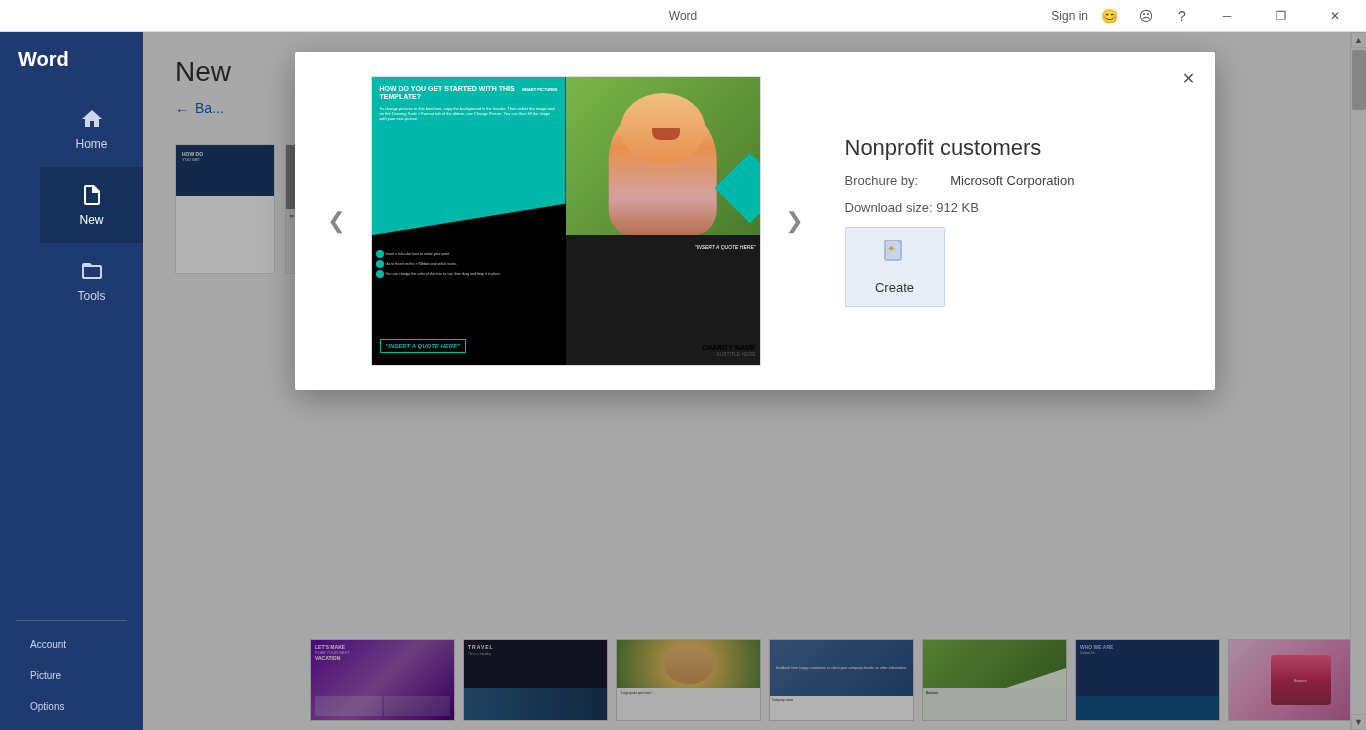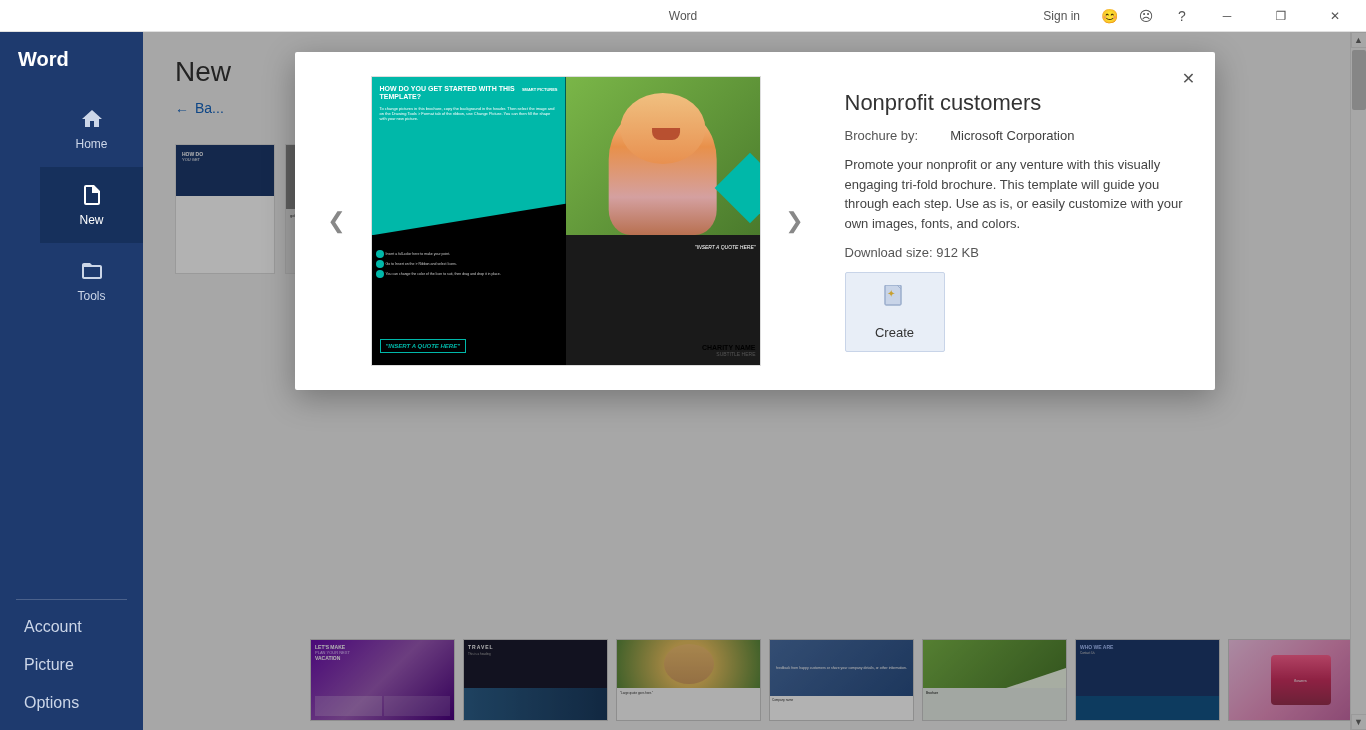--- a/index.html
+++ b/index.html
@@ -39,21 +39,20 @@
       display: flex;
       align-items: center;
       gap: 8px;
     }
     .sign-in-btn {
       font-size: 12px;
       color: #555;
       cursor: pointer;
       background: none;
       border: none;
-      margin-right: 8px;
     }
     .title-icon-btn {
       width: 28px;
       height: 28px;
       display: flex;
       align-items: center;
       justify-content: center;
       font-size: 14px;
       color: #555;
       cursor: pointer;
@@ -106,23 +105,23 @@
     .sidebar-item svg { width: 24px; height: 24px; fill: currentColor; }
     .sidebar-divider {
       border: none;
       border-top: 1px solid rgba(255,255,255,0.2);
       margin: 8px 16px;
     }
     .sidebar-bottom {
       padding-bottom: 8px;
     }
     .sidebar-bottom-item {
-      padding: 10px 24px;
+      padding: 10px 30px;
       color: #ccd6e8;
-      font-size: 16px;
+      font-size: 10px;
       cursor: pointer;
     }
 
     
     .main-content {
       flex: 1;
       background: #f0f0f0;
       overflow: hidden;
       position: relative;
     }
@@ -662,21 +661,20 @@
           </div>
 
           <div class="modal-info">
             <div class="modal-title">Nonprofit customers</div>
 
             <div class="modal-provider">
               <span>Brochure by:</span>
               <span class="modal-provider-link">Microsoft Corporation</span>
             </div>
 
-            <div class="modal-description">Promote your nonprofit or any venture with this visually engaging tri-fold brochure. This template will guide you through each step. Use as is, or easily customize with your own images, fonts, and colors.</div>
 
             <div class="modal-download">
               <span>Download size:</span>
               <span class="modal-download-size">912 KB</span>
             </div>
 
             <div class="create-btn">
               <svg viewBox="0 0 24 32">
                 <rect x="2" y="0" width="16" height="20" rx="1" fill="#c8d4e8" stroke="#9aadcc" stroke-width="1"></rect>
                 <rect x="2" y="0" width="16" height="20" rx="1" fill="none" stroke="#9aadcc" stroke-width="1"></rect>

